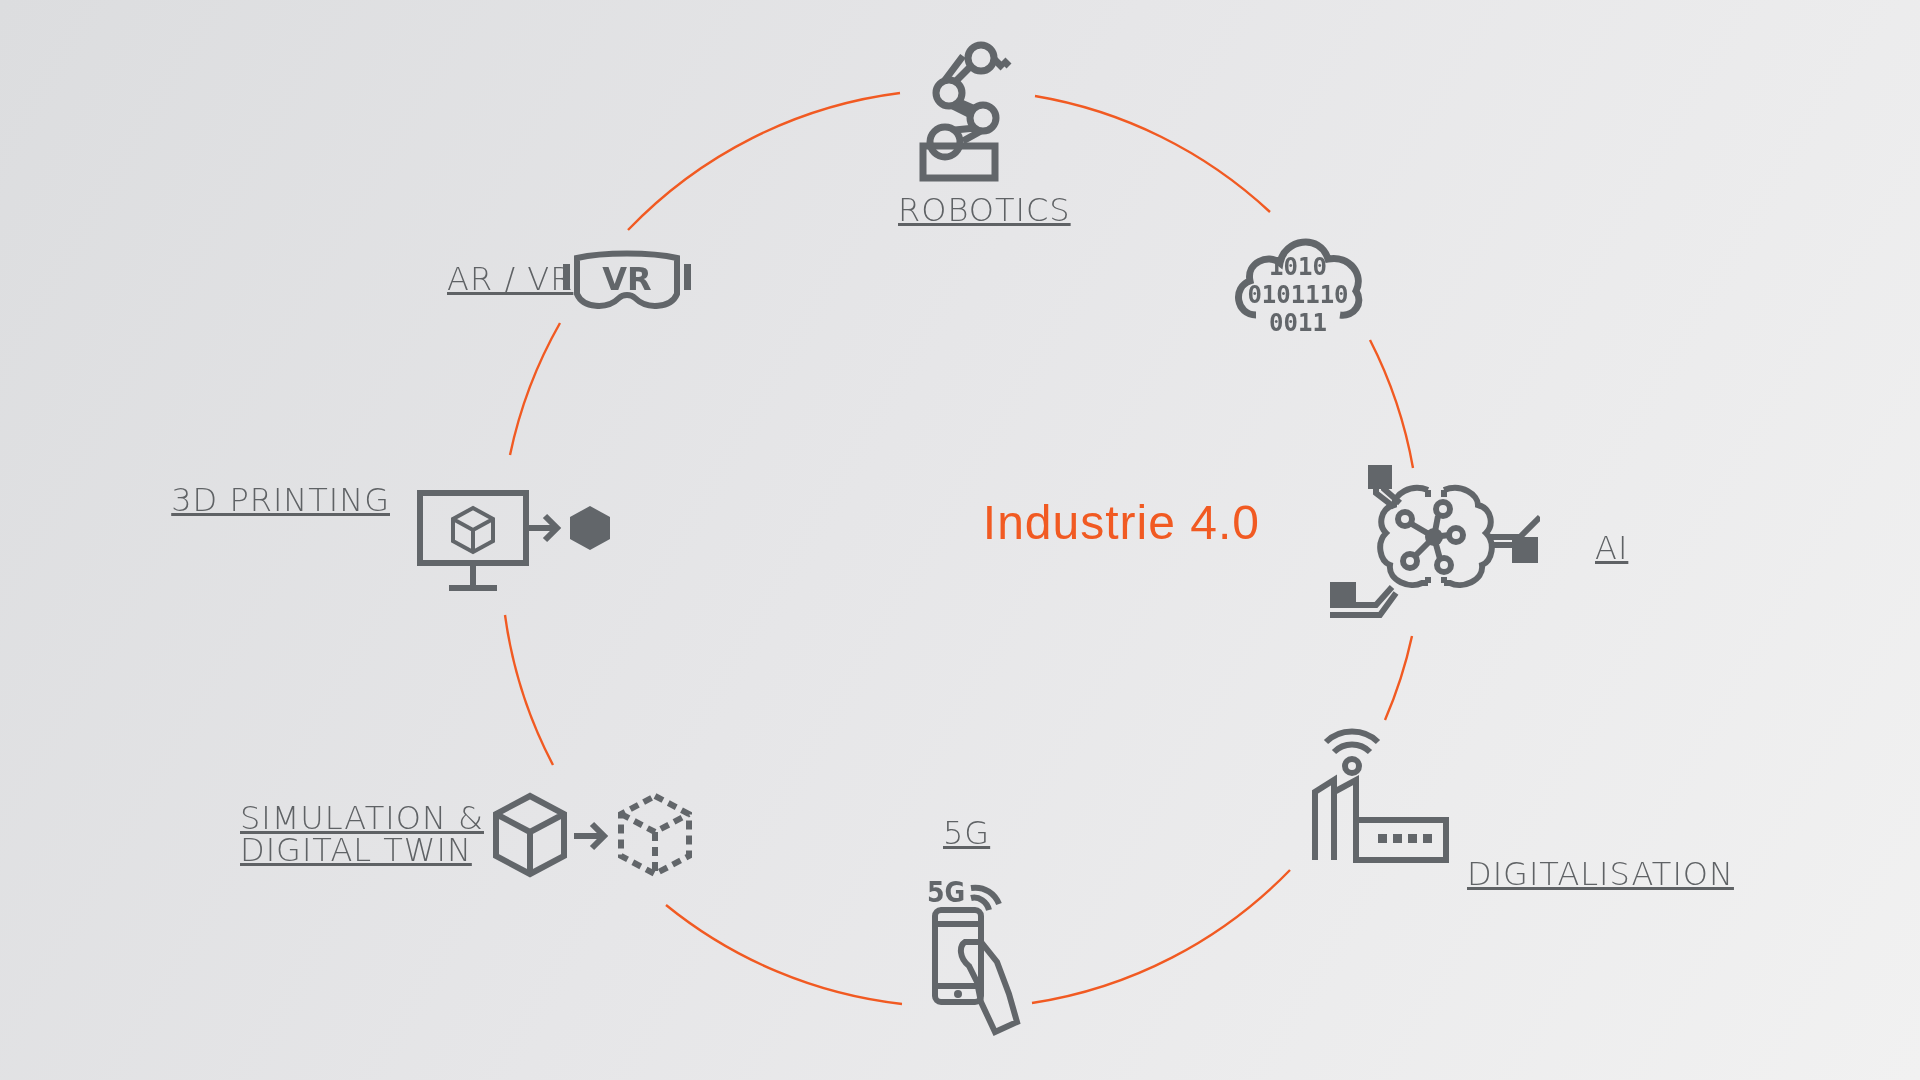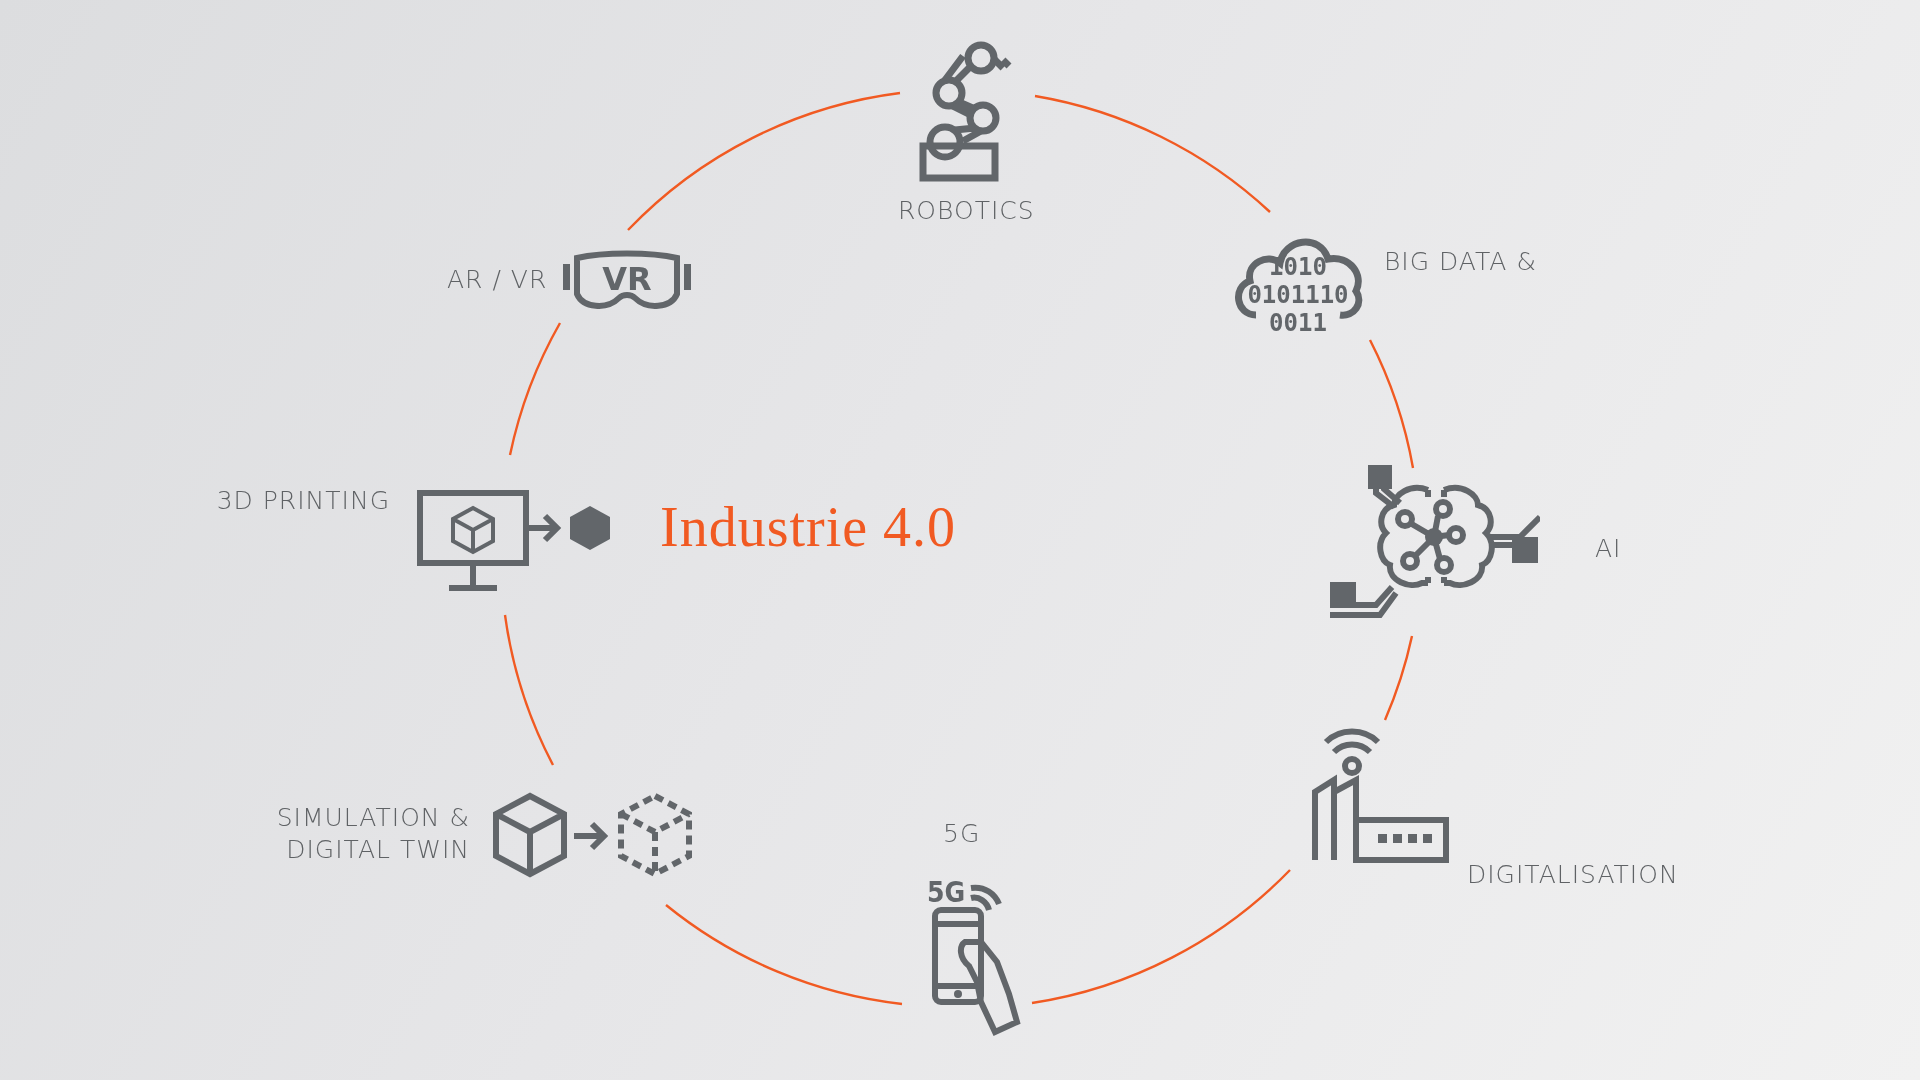--- a/index.html
+++ b/index.html
@@ -1,23 +1,23 @@
 <!DOCTYPE html>
 <html><head>
 <meta charset="utf-8">
 <style>
   html,body{margin:0;padding:0;}
   body{width:1920px;height:1080px;overflow:hidden;position:relative;
     background:linear-gradient(120deg,#dcdddf 0%,#e6e6e8 45%,#f1f1f1 100%);
     font-family:"Liberation Sans","DejaVu Sans",sans-serif;}
   #ring{position:absolute;left:0;top:0;}
-  .title{position:absolute;left:660px;top:495px;width:600px;text-align:left;
-    font-size:56px;color:#f15a22;font-family:Liberation Serif, serif;letter-spacing:1px;}
-  .lbl{position:absolute;color:#5f6265;font-size:25px;line-height:41px;letter-spacing:1px;
-    font-family:"DejaVu Sans","Liberation Sans",sans-serif;font-weight:300;white-space:nowrap;}
+  .title{position:absolute;left:660px;top:495px;width:600px;text-align:right;
+    font-size:48px;color:#f15a22;font-family:Liberation Sans, sans-serif;letter-spacing:1px;}
+  .lbl{position:absolute;color:#5f6265;font-size:32px;line-height:41px;letter-spacing:1px;
+    font-family:"DejaVu Sans","Liberation Sans",sans-serif;font-weight:300;white-space:nowrap;text-decoration:underline;}
   .lbl div{display:block;}
   .right{text-align:right;}
   .icon{position:absolute;}
   svg .g{stroke:#62666a;fill:none;stroke-linecap:butt;stroke-linejoin:miter;}
 </style>
 </head>
 <body>
 
 <svg id="ring" width="1920" height="1080" viewBox="0 0 1920 1080">
   <g fill="none" stroke="#f15a22" stroke-width="2.4">
@@ -54,21 +54,20 @@
 
 <svg class="icon" style="left:1228px;top:225px" width="140" height="115" viewBox="0 0 140 115">
   <path class="g" stroke-width="7" d="M28,90 C8,90 4,62 22,56 C18,38 40,28 52,38 C56,14 92,8 100,34 C122,30 136,50 128,66 C136,78 126,92 112,90"></path>
   <g fill="#62666a" font-family="DejaVu Sans Mono, monospace" font-weight="bold" text-anchor="middle">
     <text x="70" y="50" font-size="24">1010</text>
     <text x="70" y="78" font-size="24">0101110</text>
     <text x="70" y="106" font-size="24">0011</text>
   </g>
 </svg>
 <div class="lbl" style="left:1384px;top:241px;">
-  <div>BIG DATA &amp;</div>
 </div>
 
 <svg class="icon" style="left:1330px;top:465px" width="210" height="155" viewBox="0 0 210 155">
   <g class="g" stroke-width="6">
     <path d="M98,25 C80,18 64,30 64,40 C50,44 48,60 56,68 C46,78 50,96 60,100 C58,116 80,124 92,118 L98,118"></path>
     <path d="M114,25 C132,18 148,30 148,40 C162,44 164,60 156,68 C166,78 162,96 152,100 C154,116 132,124 120,118 L114,118"></path>
     <path d="M98,25 L98,32 M114,25 L114,32 M98,118 L98,112 M114,118 L114,112"></path>
     <circle cx="75" cy="54" r="7"></circle>
       <circle cx="113" cy="44" r="7"></circle>
       <circle cx="126" cy="70" r="7"></circle>

